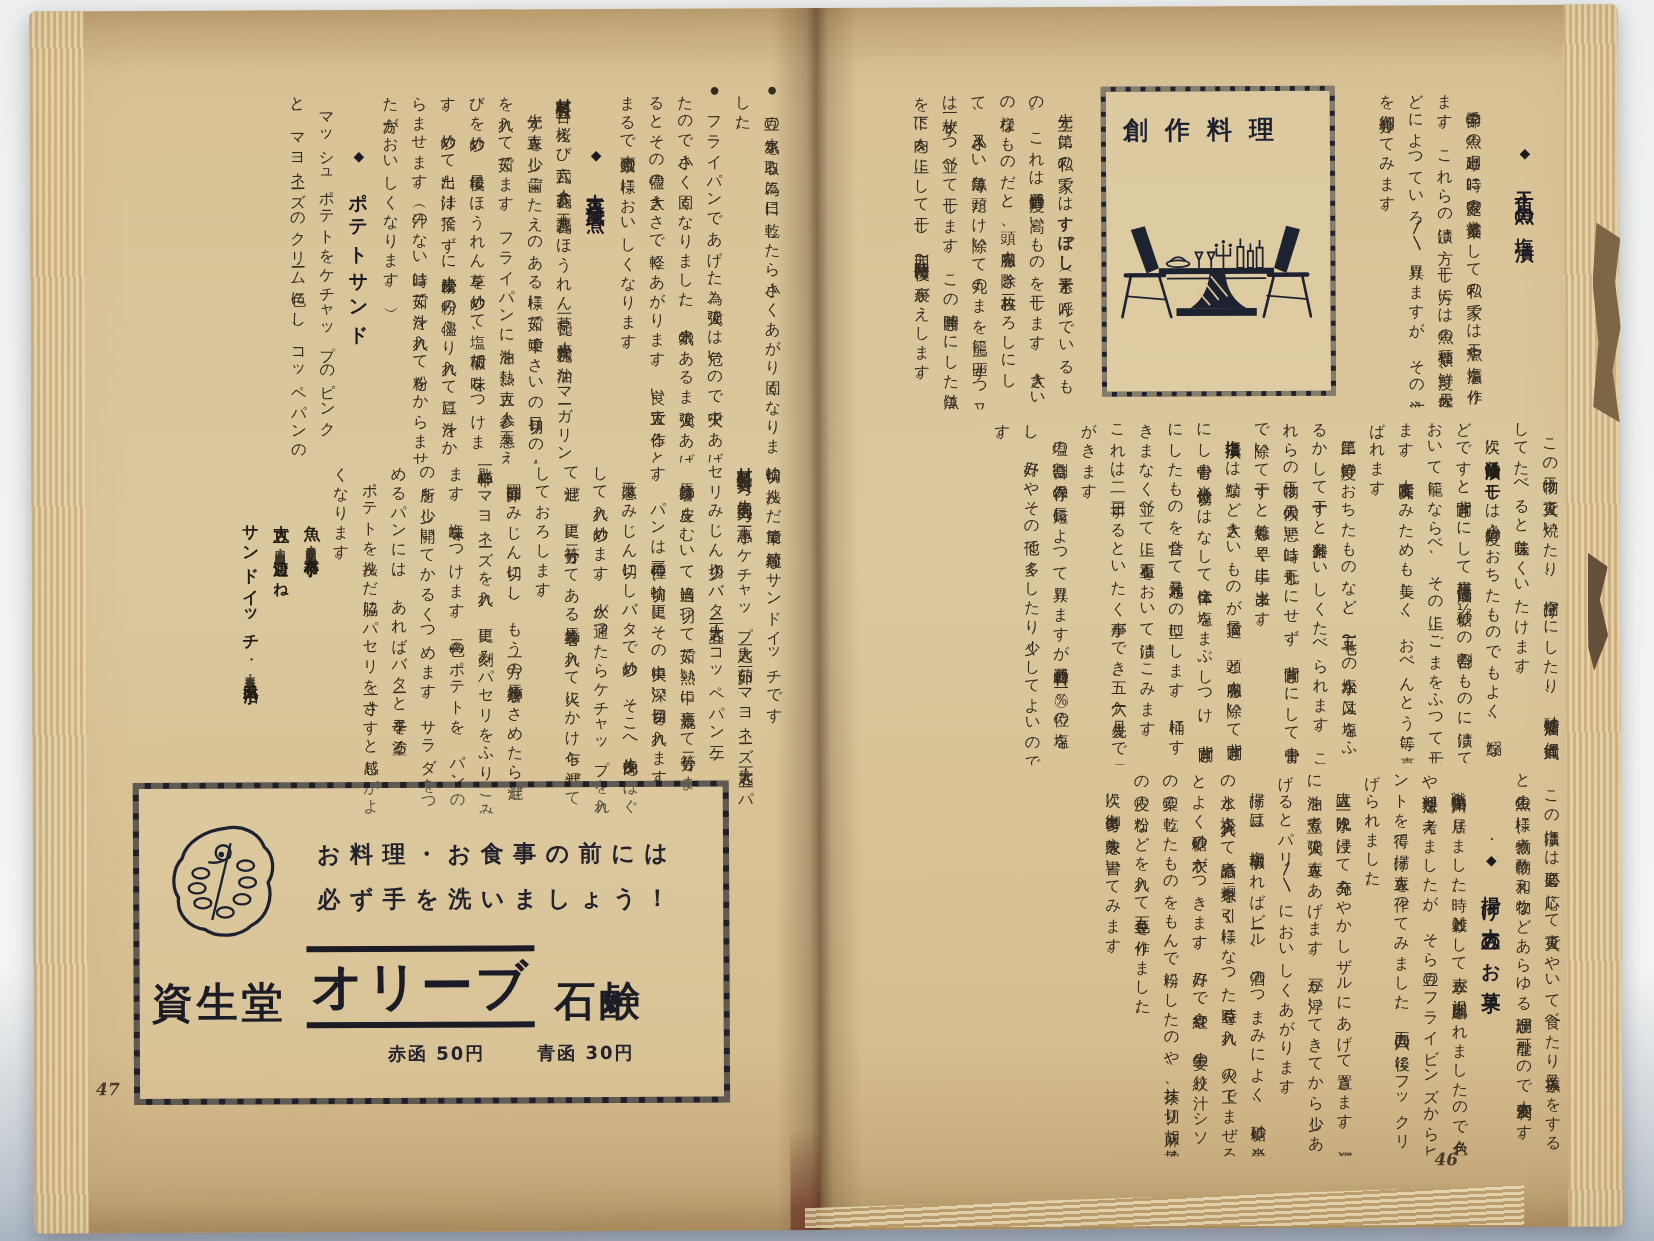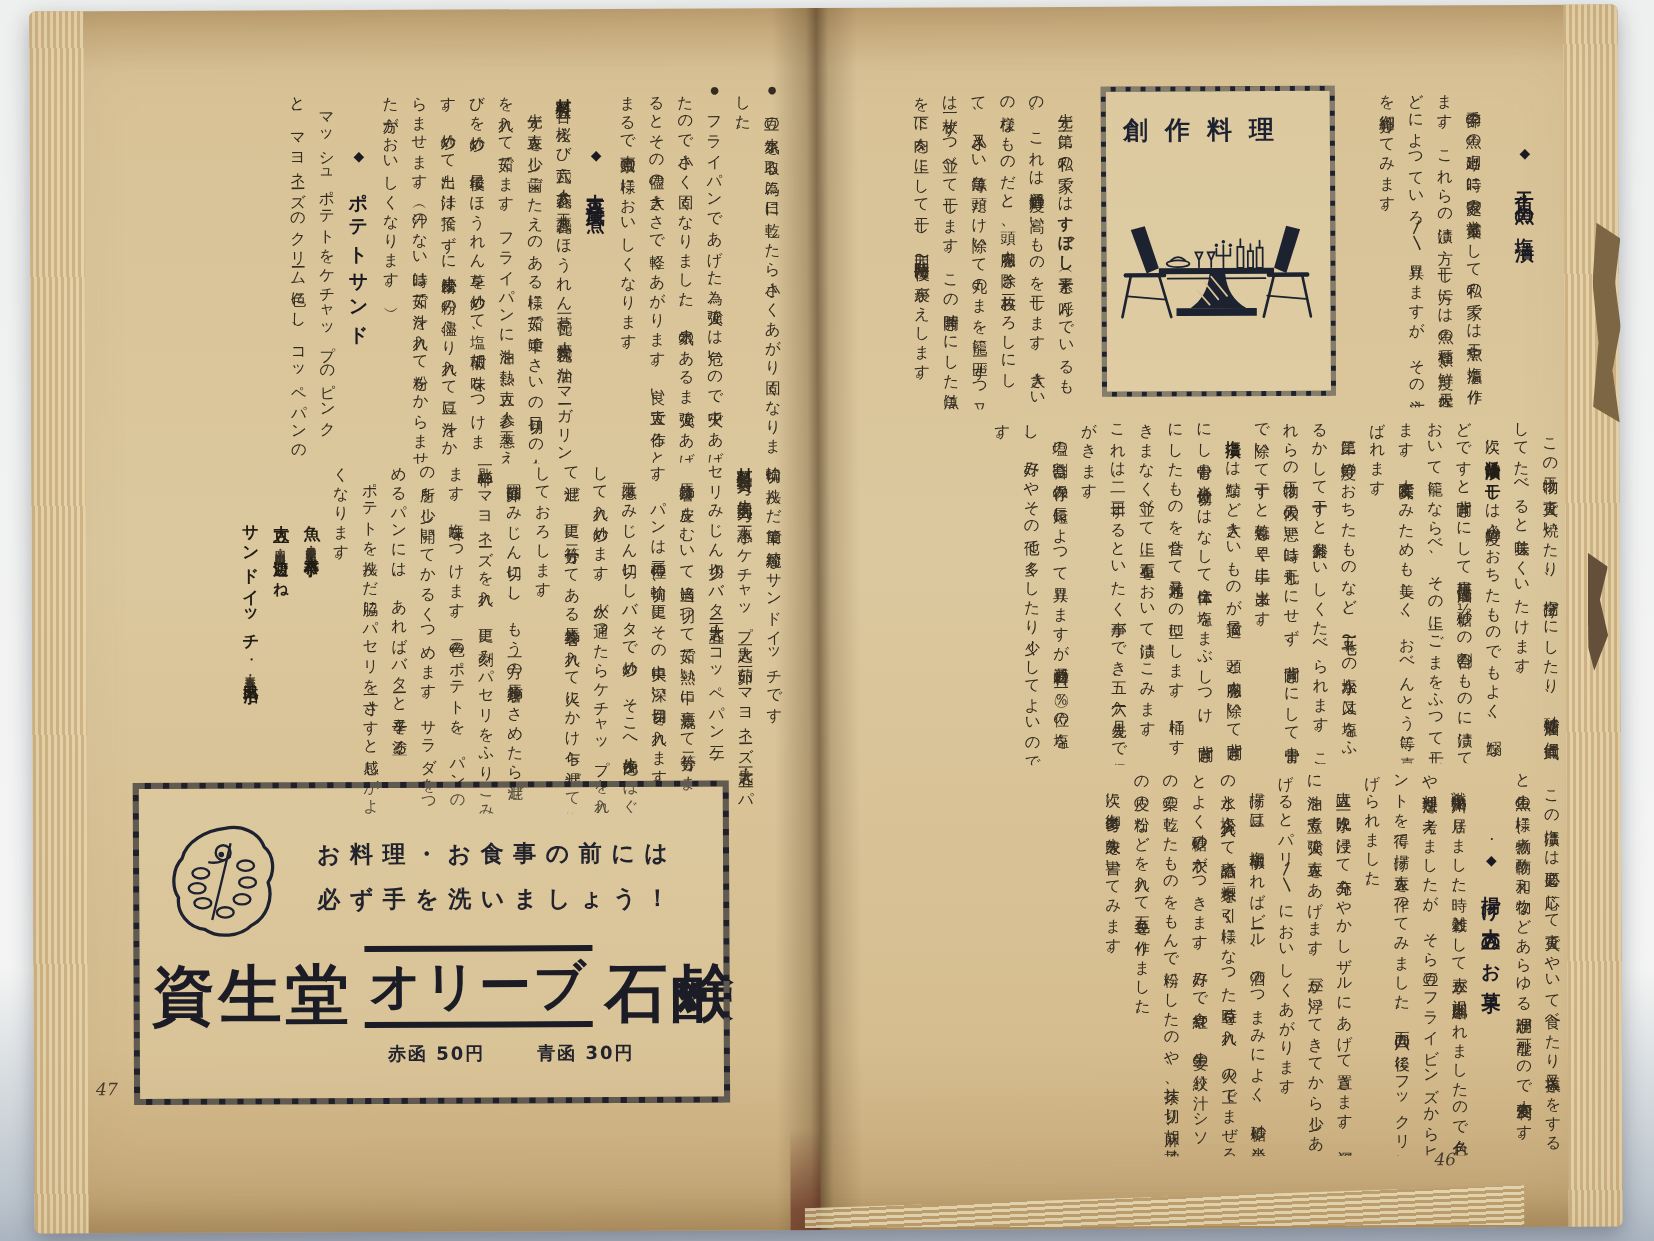--- a/index.html
+++ b/index.html
@@ -98,30 +98,30 @@
   .ad-box{
     position:absolute;left:100px;top:772px;width:584px;height:310px;
     border:6px solid #20202a;background:rgba(238,226,192,.18);
   }
   .ad-box::after{content:"";position:absolute;inset:-6px;pointer-events:none;
     border:6px dashed rgba(219,198,155,.35);}
   .olive-logo{position:absolute;left:30px;top:34px;}
   .ad-slogans{position:absolute;left:178px;top:44px;width:390px;color:#23232d;}
   .ad-slogans div{font-size:23px;font-weight:700;letter-spacing:9.5px;line-height:1.95;white-space:nowrap;}
   .ad-brand{position:absolute;left:12px;top:158px;width:556px;color:#1c1c26;white-space:nowrap;}
-  .brand-left,.brand-right{font-size:63px;font-weight:900;letter-spacing:4px;font-family:Liberation Serif, serif;}
+  .brand-left,.brand-right{font-size:41px;font-weight:900;letter-spacing:4px;font-family:Liberation Serif, serif;}
   .brand-mid{
     font-size:52px;font-weight:900;letter-spacing:2px;display:inline-block;
     border-top:6px solid #1c1c26;border-bottom:6px solid #1c1c26;
-    padding:0 4px;vertical-align:12px;margin:0 12px;
+    padding:0 4px;vertical-align:12px;margin:0 20px;
   }
   .ad-prices{position:absolute;left:248px;top:254px;display:flex;gap:52px;
     font-size:18px;font-weight:700;letter-spacing:2px;color:#23232d;white-space:nowrap;}
 
-  .pgnum{position:absolute;font-family:"DejaVu Serif",serif;font-style:italic;font-weight:400;
+  .pgnum{position:absolute;font-family:"DejaVu Serif",serif;font-style:italic;font-weight:700;
     font-size:17px;color:#473c2c;}
   .pg-left{left:62px;top:1068px;}
   .pg-right{left:1400px;top:1144px;}
 </style>
 </head>
 <body>
 
 <div class="paper">
 
   <div class="edge-strip edge-left"></div>

